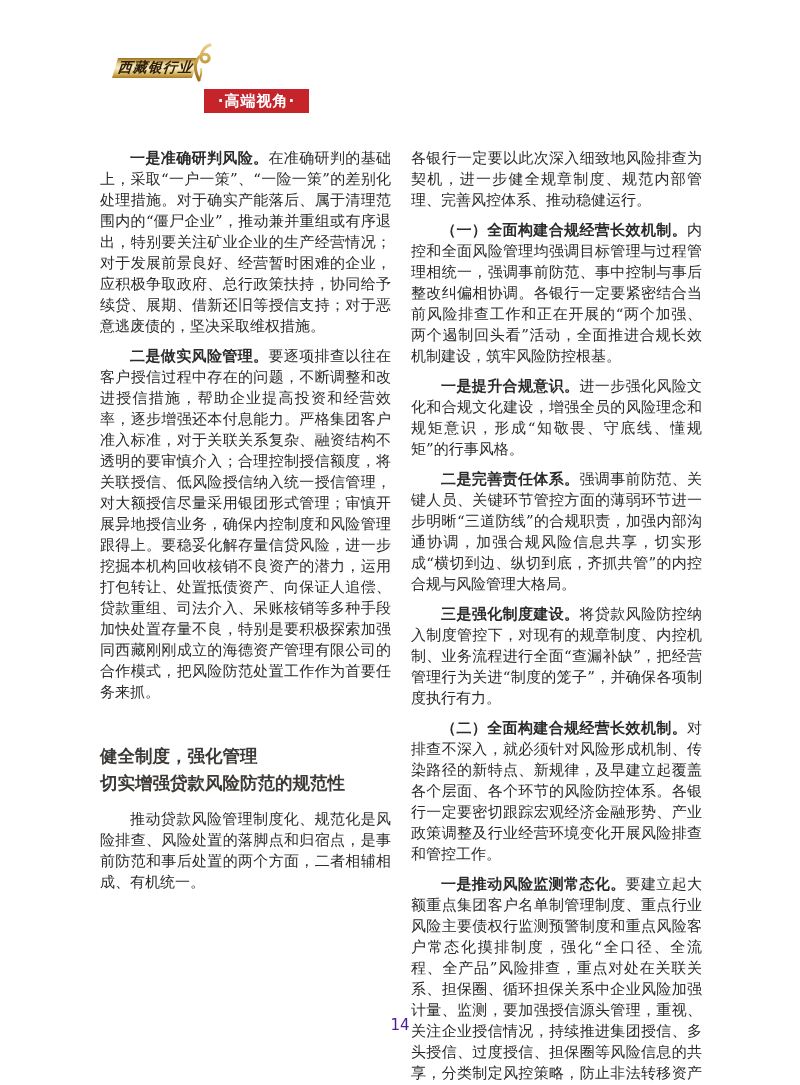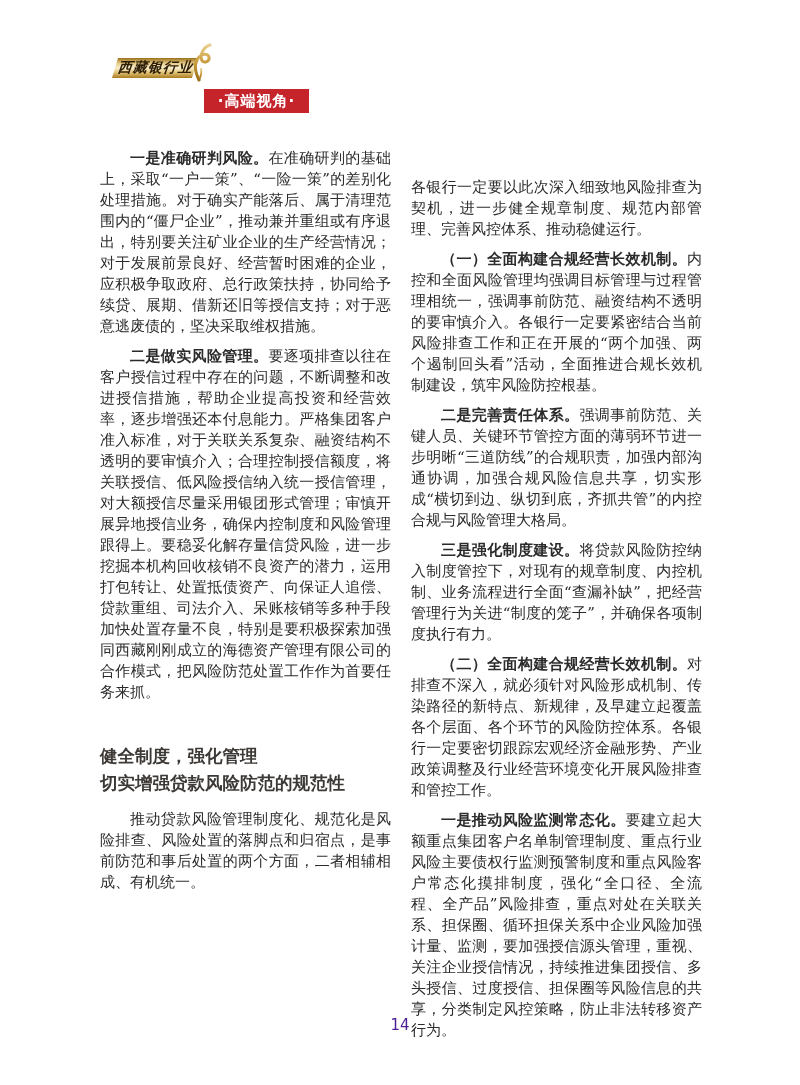--- a/index.html
+++ b/index.html
@@ -65,21 +65,21 @@
   .col-right { left: 411px; }
 
   .para {
     margin: 0 0 9px 0;
     font-size: 15px;
     line-height: 21px;
     text-align: justify;
     text-indent: 2em;
     font-family: "DejaVu Serif", "Liberation Serif", serif;
   }
-  .para.no-indent { text-indent: 0; margin-top: 29px; }
+  .para.no-indent { text-indent: 0; }
   .para .lead { font-weight: bold; }
 
   .section-heading {
     margin: 40px 0 12px 0;
     font-family: "DejaVu Sans", "Liberation Sans", sans-serif;
     font-weight: bold;
     font-size: 17.5px;
     line-height: 27px;
     color: #3c3936;
   }
@@ -127,21 +127,22 @@
     <div class="section-heading">
       <div>健全制度，强化管理</div>
       <div>切实增强贷款风险防范的规范性</div>
     </div>
 
     <p class="para"><span>推动贷款风险管理制度化、规范化是风险排查、风险处置的落脚点和归宿点，是事前防范和事后处置的两个方面，二者相辅相成、有机统一。</span></p>
   </div>
 
   <div class="col col-right">
     <p class="para no-indent"><span>各银行一定要以此次深入细致地风险排查为契机，进一步健全规章制度、规范内部管理、完善风控体系、推动稳健运行。</span></p>
-    <p class="para"><b class="lead">（一）全面构建合规经营长效机制。</b><span>内控和全面风险管理均强调目标管理与过程管理相统一，强调事前防范、融资结构不透明的要审慎介入。各银行一定要紧密结合当前风险排查工作和正在开展的“两个加强、两个遏制回头看”活动，全面推进合规长效机制建设，筑牢风险防控根基。</span></p>
+    <p class="para"><b class="lead">（一）全面构建合规经营长效机制。</b><span>内控和全面风险管理均强调目标管理与过程管理相统一，强调事前防范、事中控制与事后整改纠偏相协调。各银行一定要紧密结合当前风险排查工作和正在开展的“两个加强、两个遏制回头看”活动，全面推进合规长效机制建设，筑牢风险防控根基。</span></p>
+    <p class="para"><b class="lead">一是提升合规意识。</b><span>进一步强化风险文化和合规文化建设，增强全员的风险理念和规矩意识，形成“知敬畏、守底线、懂规矩”的行事风格。</span></p>
     <p class="para"><b class="lead">二是完善责任体系。</b><span>强调事前防范、关键人员、关键环节管控方面的薄弱环节进一步明晰“三道防线”的合规职责，加强内部沟通协调，加强合规风险信息共享，切实形成“横切到边、纵切到底，齐抓共管”的内控合规与风险管理大格局。</span></p>
     <p class="para"><b class="lead">三是强化制度建设。</b><span>将贷款风险防控纳入制度管控下，对现有的规章制度、内控机制、业务流程进行全面“查漏补缺”，把经营管理行为关进“制度的笼子”，并确保各项制度执行有力。</span></p>
     <p class="para"><b class="lead">（二）全面构建合规经营长效机制。</b><span>对排查不深入，就必须针对风险形成机制、传染路径的新特点、新规律，及早建立起覆盖各个层面、各个环节的风险防控体系。各银行一定要密切跟踪宏观经济金融形势、产业政策调整及行业经营环境变化开展风险排查和管控工作。</span></p>
     <p class="para"><b class="lead">一是推动风险监测常态化。</b><span>要建立起大额重点集团客户名单制管理制度、重点行业风险主要债权行监测预警制度和重点风险客户常态化摸排制度，强化“全口径、全流程、全产品”风险排查，重点对处在关联关系、担保圈、循环担保关系中企业风险加强计量、监测，要加强授信源头管理，重视、关注企业授信情况，持续推进集团授信、多头授信、过度授信、担保圈等风险信息的共享，分类制定风控策略，防止非法转移资产行为。</span></p>
   </div>
 
   <div class="page-number">14</div>
 
 </div>
 

